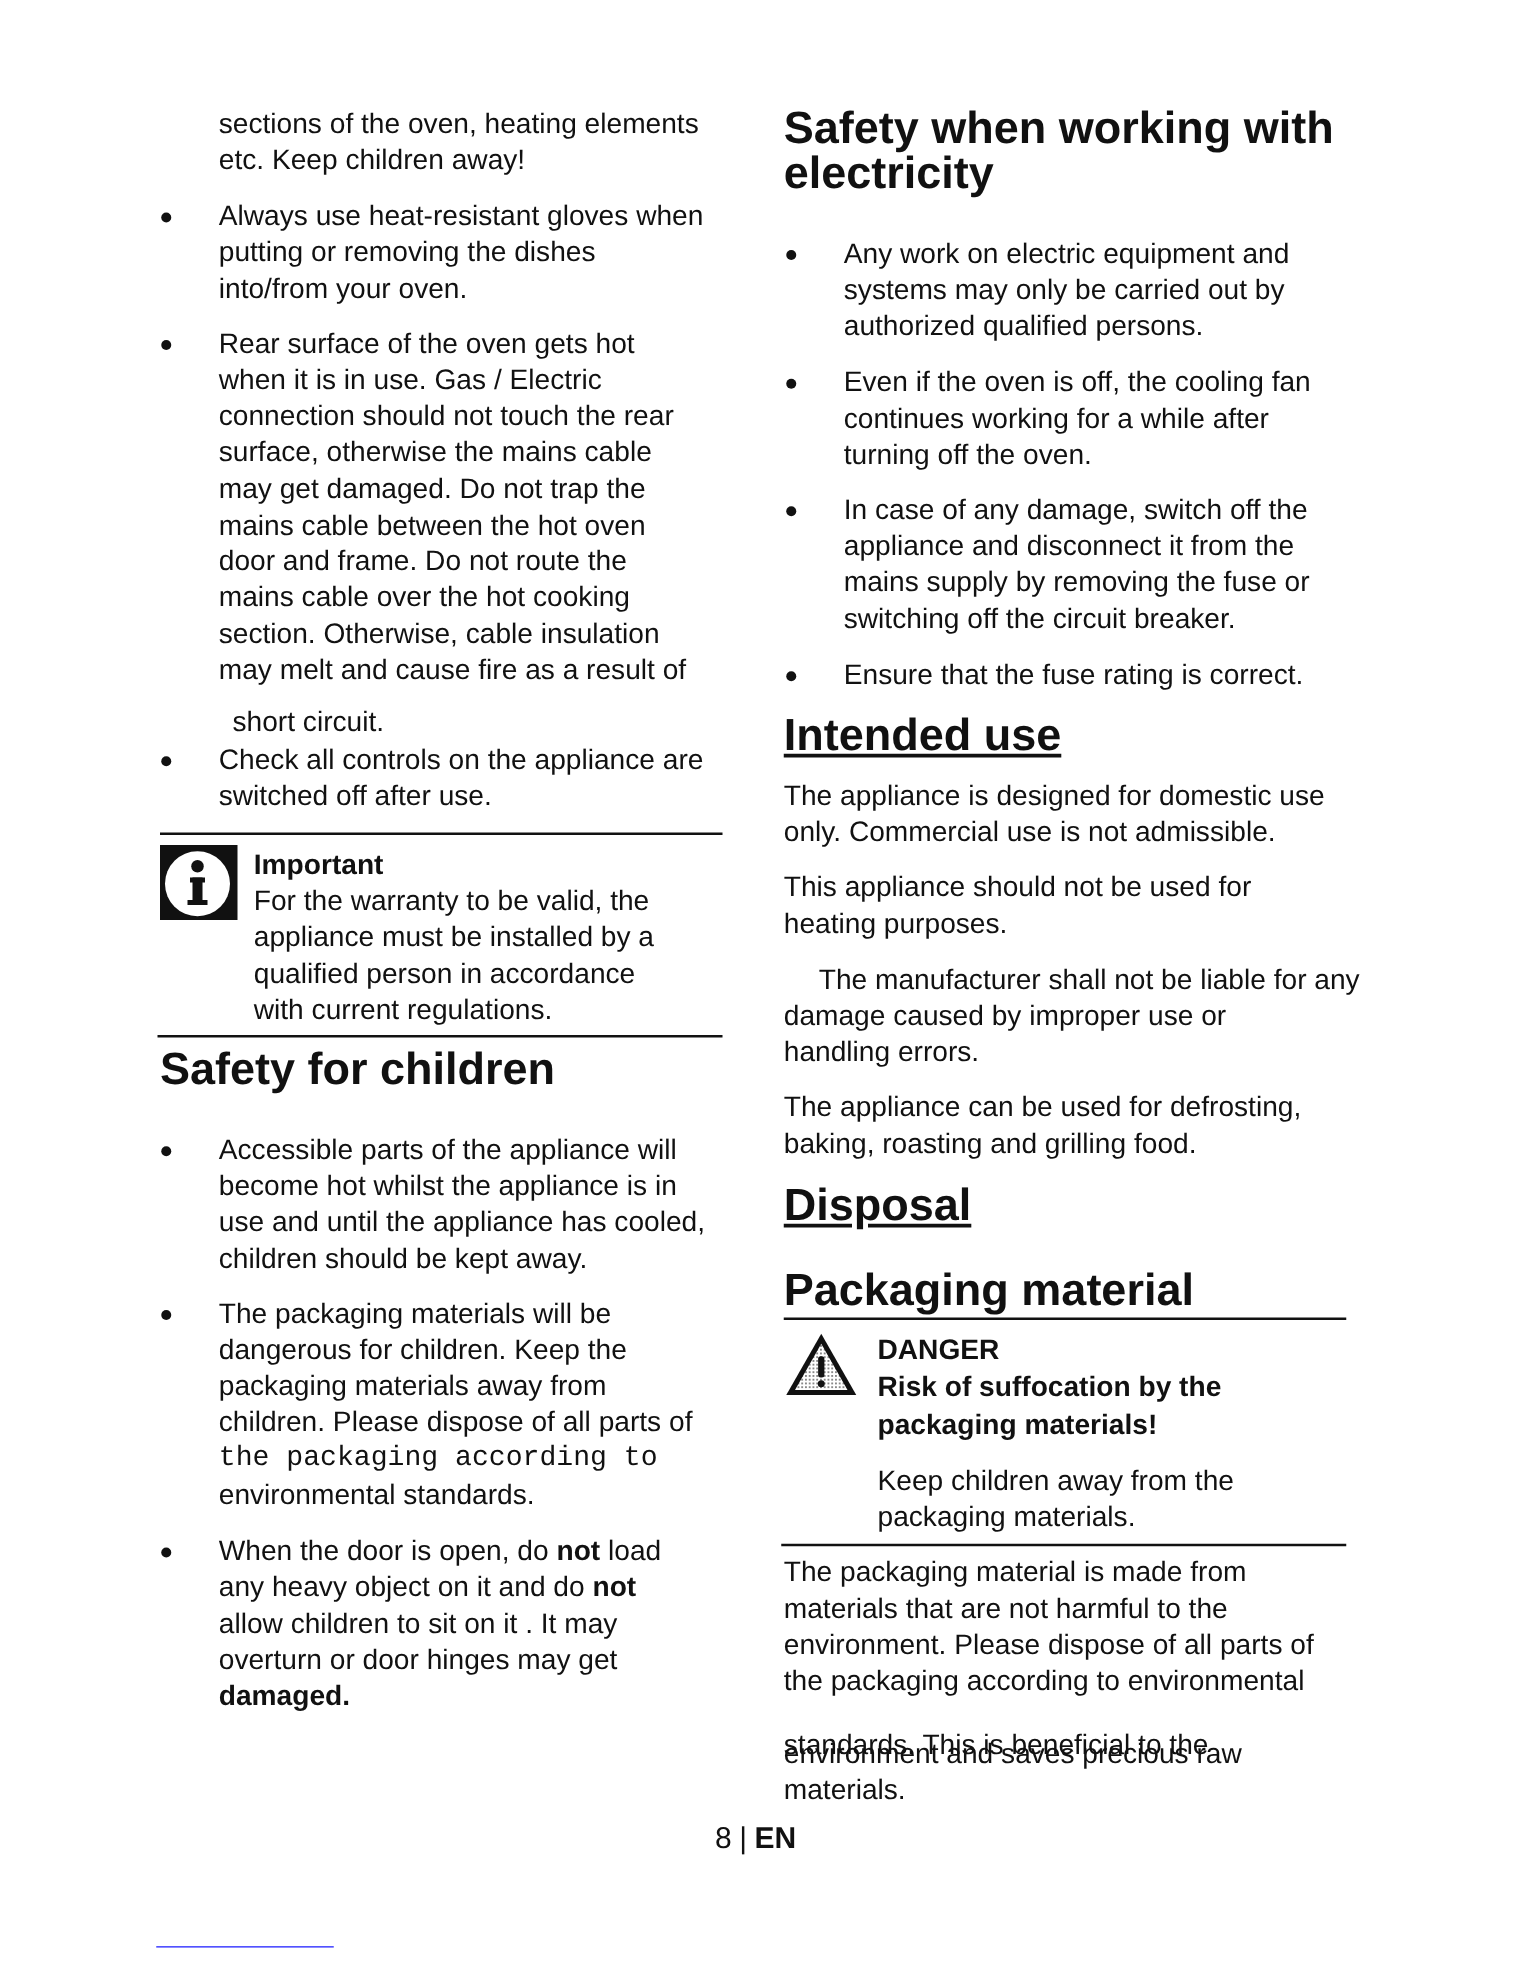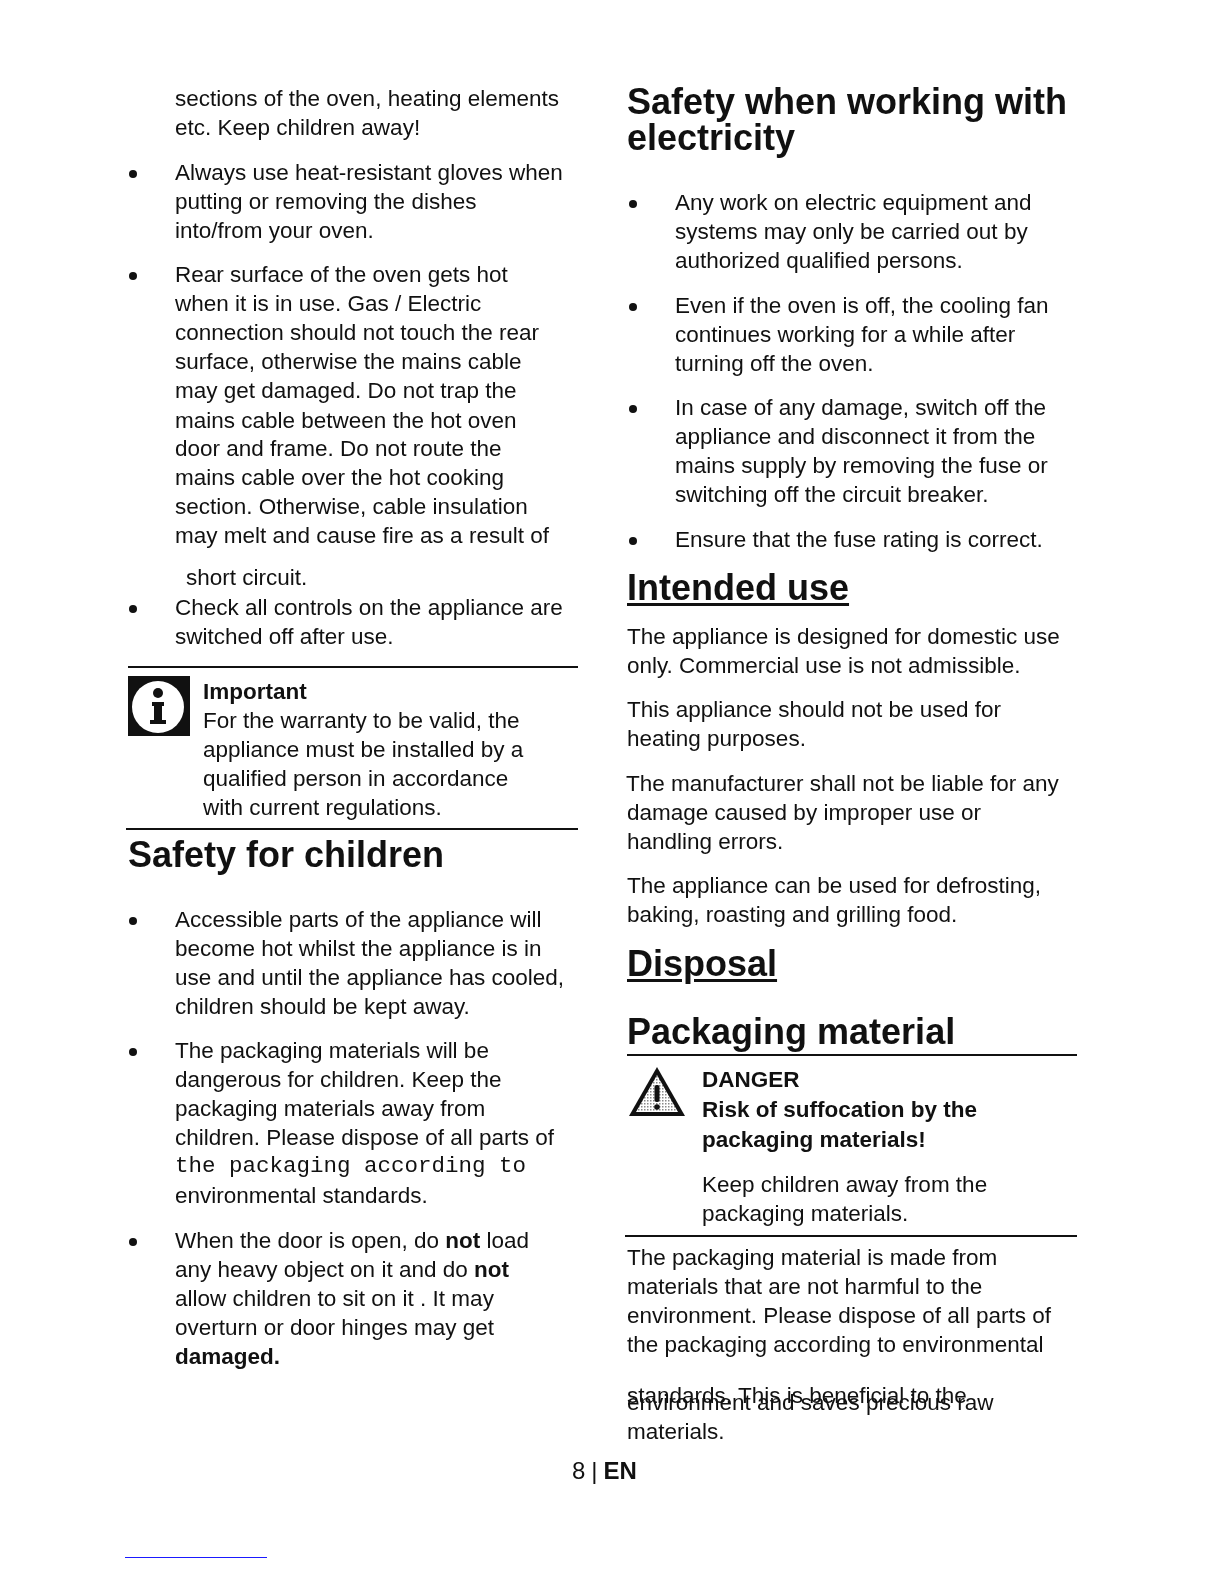--- a/index.html
+++ b/index.html
@@ -89,21 +89,21 @@
     <div class="t" style="left: 675px; top: 422px;">appliance and disconnect it from the</div>
     <div class="t" style="left: 675px; top: 451px;">mains supply by removing the fuse or</div>
     <div class="t" style="left: 675px; top: 480px;">switching off the circuit breaker.</div>
     <div class="bullet-dot" style="left: 629px; top: 537px;"></div>
     <div class="t" style="left: 675px; top: 525px;">Ensure that the fuse rating is correct.</div>
     <div class="h2 h2u" style="left: 627px; top: 570px;">Intended use</div>
     <div class="t" style="left: 627px; top: 622px;">The appliance is designed for domestic use</div>
     <div class="t" style="left: 627px; top: 651px;">only. Commercial use is not admissible.</div>
     <div class="t" style="left: 627px; top: 695px;">This appliance should not be used for</div>
     <div class="t" style="left: 627px; top: 724px;">heating purposes.</div>
-    <div class="t" style="left: 626px; top: 769px;">The manufacturer shall not be liable for any</div>
+    <div class="t" style="left: 655px; top: 769px;">The manufacturer shall not be liable for any</div>
     <div class="t" style="left: 627px; top: 798px;">damage caused by improper use or</div>
     <div class="t" style="left: 627px; top: 827px;">handling errors.</div>
     <div class="t" style="left: 627px; top: 871px;">The appliance can be used for defrosting,</div>
     <div class="t" style="left: 627px; top: 900px;">baking, roasting and grilling food.</div>
     <div class="h2 h2u" style="left: 627px; top: 946px;">Disposal</div>
     <div class="h2" style="left: 627px; top: 1014px;">Packaging material</div>
     <div class="rule" style="left: 627px; top: 1054px; width: 450px;"></div>
     <div style="position: absolute; left: 626px; top: 1064px; width: 62px; height: 56px;"><svg width="62" height="56" viewBox="0 0 62 56">
         <defs>
           <pattern id="dots" width="3" height="3" patternUnits="userSpaceOnUse">

